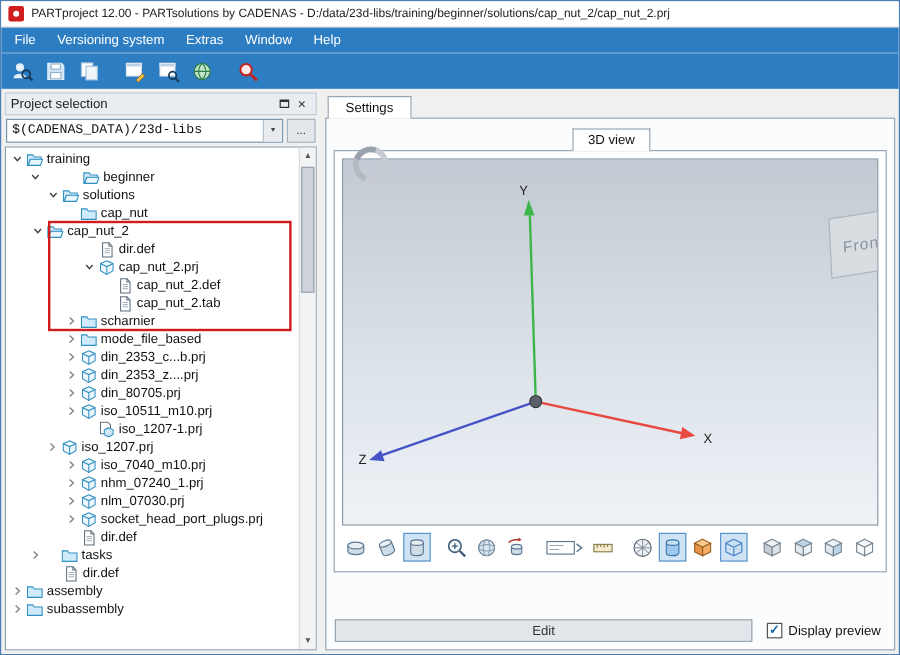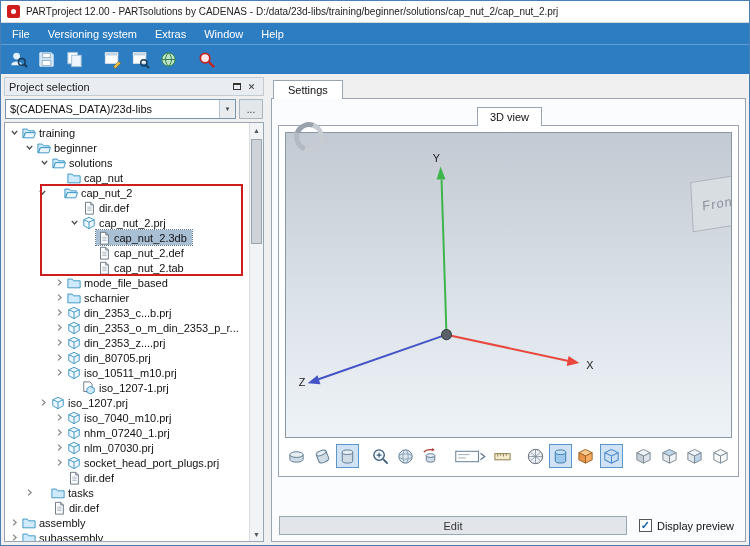--- a/index.html
+++ b/index.html
@@ -31,21 +31,21 @@
   
   .left-panel{ width:260px; display:flex; flex-direction:column; }
   .panel-header{ height:19px; background:#e9edf1; border:1px solid #c3ccd4;
     display:flex; align-items:center; padding:0 4px; }
   .panel-title{ flex:1; color:#222; }
   .hdr-btn{ width:15px; height:15px; display:flex; align-items:center; justify-content:center;
     color:#333; font-size:9px; }
   .float-glyph{ width:8px; height:7px; border:1px solid #333; border-top-width:2px; display:block;}
   .combo-row{ display:flex; gap:3px; padding:3px 1px; }
   .combo{ flex:1; height:20px; border:1px solid #7a96ad; background:#fff; display:flex; align-items:center; }
-  .combo-text{ flex:1; padding-left:4px; white-space:nowrap; overflow:hidden; }
+  .combo-text{ flex:1; padding-left:4px; white-space:nowrap; overflow:hidden;font-family:Liberation Mono, monospace; }
   .combo-arrow{ width:16px; height:100%; background:#e8ecef; border-left:1px solid #b6c2cc;
     display:flex; align-items:center; justify-content:center; font-size:6px; color:#444; }
   .browse-btn{ width:24px; height:20px; background:#e4e7ea; border:1px solid #aab4bc;
     font-size:10px; color:#333; display:flex; align-items:flex-end; justify-content:center; padding-bottom:3px;}
   
   .tree-wrap{ flex:1; border:1px solid #98a6b3; background:#fff; position:relative; overflow:hidden; }
   .tree{ position:absolute; inset:0 14px 0 0; overflow:hidden; padding-top:2px; }
   .tree-row{ height:15px; display:flex; align-items:center; white-space:nowrap; }
   .tw{ width:13px; height:13px; flex:0 0 auto; display:flex; align-items:center; justify-content:center; }
   .tw svg{ width:9px; height:9px; }
@@ -216,21 +216,21 @@
               <span class="tree-content">
                 <span class="ti">
                   <svg viewBox="0 0 16 16">
                     <path d="M1 3.5 h5 l1.5 2 H14 v2.5 H3.6 L1.6 13.5 H1 Z" fill="#cfeafb" stroke="#2f8fc0"></path>
                     <path d="M3.9 7.6 H15.4 L13.4 13.5 H1.8 Z" fill="#e9f6fd" stroke="#2f8fc0"></path>
                   </svg>
                 </span>
                 <span class="tl">training</span>
               </span>
             </div>
-            <div class="tree-row" style="padding-left: 18px;">
+            <div class="tree-row" style="padding-left: 18px; gap: 32px;">
               <span class="tw">
                 <svg viewBox="0 0 10 10">
                   <path d="M2 3.2 L5 6.6 L8 3.2" fill="none" stroke="#444" stroke-width="1.4"></path>
                 </svg>
               </span>
               <span class="tree-content">
                 <span class="ti">
                   <svg viewBox="0 0 16 16">
                     <path d="M1 3.5 h5 l1.5 2 H14 v2.5 H3.6 L1.6 13.5 H1 Z" fill="#cfeafb" stroke="#2f8fc0"></path>
                     <path d="M3.9 7.6 H15.4 L13.4 13.5 H1.8 Z" fill="#e9f6fd" stroke="#2f8fc0"></path>
@@ -259,21 +259,21 @@
               <span class="tw"></span>
               <span class="tree-content">
                 <span class="ti">
                   <svg viewBox="0 0 16 16">
                     <path d="M1 3.5 h5 l1.5 2 H15 v8 H1 Z" fill="#cfeafb" stroke="#2f8fc0"></path>
                   </svg>
                 </span>
                 <span class="tl">cap_nut</span>
               </span>
             </div>
-            <div class="tree-row red-row" style="padding-left: 31px; gap: 14px;">
+            <div class="tree-row red-row" style="padding-left: 20px;">
               <span class="tw">
                 <svg viewBox="0 0 10 10">
                   <path d="M2 3.2 L5 6.6 L8 3.2" fill="none" stroke="#444" stroke-width="1.4"></path>
                 </svg>
               </span>
               <span class="tree-content">
                 <span class="ti">
                   <svg viewBox="0 0 16 16">
                     <path d="M1 3.5 h5 l1.5 2 H14 v2.5 H3.6 L1.6 13.5 H1 Z" fill="#cfeafb" stroke="#2f8fc0"></path>
                     <path d="M3.9 7.6 H15.4 L13.4 13.5 H1.8 Z" fill="#e9f6fd" stroke="#2f8fc0"></path>
@@ -306,117 +306,88 @@
                   <svg viewBox="0 0 16 16">
                     <path d="M8 1.5 L14 4.25 V11 L8 14.5 L2 11 V4.25 Z" fill="#eef7fd" stroke="#2f8fc0"></path>
                     <path d="M2 4.25 L8 7 L14 4.25 M8 7 V14.5" fill="none" stroke="#2f8fc0"></path>
                   </svg>
                 </span>
                 <span class="tl">cap_nut_2.prj</span>
               </span>
             </div>
             <div class="tree-row red-row" style="padding-left: 78px;">
               <span class="tw"></span>
-              <span class="tree-content selected">
+              <span class="tree-content">
                 <span class="ti">
                   <svg viewBox="0 0 16 16">
                     <path d="M4 1.5 h6 l3 3 V15 H4 Z" fill="#ffffff" stroke="#5d6d7b"></path>
                     <path d="M10 1.5 V4.5 H13" fill="none" stroke="#5d6d7b"></path>
                     <path d="M6 7 h5 M6 9 h5 M6 11 h5" stroke="#9aa8b4" stroke-width="0.9"></path>
                   </svg>
                 </span>
-                <span class="tl">cap_nut_2.3db</span>
+                <span class="tl">cap_nut_2.def</span>
               </span>
             </div>
             <div class="tree-row red-row" style="padding-left: 78px;">
               <span class="tw"></span>
               <span class="tree-content">
                 <span class="ti">
                   <svg viewBox="0 0 16 16">
                     <path d="M4 1.5 h6 l3 3 V15 H4 Z" fill="#ffffff" stroke="#5d6d7b"></path>
                     <path d="M10 1.5 V4.5 H13" fill="none" stroke="#5d6d7b"></path>
                     <path d="M6 7 h5 M6 9 h5 M6 11 h5" stroke="#9aa8b4" stroke-width="0.9"></path>
                   </svg>
                 </span>
-                <span class="tl">cap_nut_2.def</span>
-              </span>
-            </div>
-            <div class="tree-row red-row" style="padding-left: 78px;">
-              <span class="tw"></span>
-              <span class="tree-content">
-                <span class="ti">
-                  <svg viewBox="0 0 16 16">
-                    <path d="M4 1.5 h6 l3 3 V15 H4 Z" fill="#ffffff" stroke="#5d6d7b"></path>
-                    <path d="M10 1.5 V4.5 H13" fill="none" stroke="#5d6d7b"></path>
-                    <path d="M6 7 h5 M6 9 h5 M6 11 h5" stroke="#9aa8b4" stroke-width="0.9"></path>
-                  </svg>
-                </span>
                 <span class="tl">cap_nut_2.tab</span>
               </span>
             </div>
             <div class="tree-row" style="padding-left: 48px;">
               <span class="tw">
                 <svg viewBox="0 0 10 10">
                   <path d="M3.4 1.8 L6.8 5 L3.4 8.2" fill="none" stroke="#888" stroke-width="1.4"></path>
                 </svg>
               </span>
               <span class="tree-content">
                 <span class="ti">
                   <svg viewBox="0 0 16 16">
                     <path d="M1 3.5 h5 l1.5 2 H15 v8 H1 Z" fill="#cfeafb" stroke="#2f8fc0"></path>
                   </svg>
                 </span>
+                <span class="tl">scharnier</span>
+              </span>
+            </div>
+            <div class="tree-row" style="padding-left: 48px;">
+              <span class="tw">
+                <svg viewBox="0 0 10 10">
+                  <path d="M3.4 1.8 L6.8 5 L3.4 8.2" fill="none" stroke="#888" stroke-width="1.4"></path>
+                </svg>
+              </span>
+              <span class="tree-content">
+                <span class="ti">
+                  <svg viewBox="0 0 16 16">
+                    <path d="M1 3.5 h5 l1.5 2 H15 v8 H1 Z" fill="#cfeafb" stroke="#2f8fc0"></path>
+                  </svg>
+                </span>
                 <span class="tl">mode_file_based</span>
               </span>
             </div>
             <div class="tree-row" style="padding-left: 48px;">
               <span class="tw">
                 <svg viewBox="0 0 10 10">
                   <path d="M3.4 1.8 L6.8 5 L3.4 8.2" fill="none" stroke="#888" stroke-width="1.4"></path>
                 </svg>
               </span>
               <span class="tree-content">
                 <span class="ti">
                   <svg viewBox="0 0 16 16">
-                    <path d="M1 3.5 h5 l1.5 2 H15 v8 H1 Z" fill="#cfeafb" stroke="#2f8fc0"></path>
-                  </svg>
-                </span>
-                <span class="tl">scharnier</span>
-              </span>
-            </div>
-            <div class="tree-row" style="padding-left: 48px;">
-              <span class="tw">
-                <svg viewBox="0 0 10 10">
-                  <path d="M3.4 1.8 L6.8 5 L3.4 8.2" fill="none" stroke="#888" stroke-width="1.4"></path>
-                </svg>
-              </span>
-              <span class="tree-content">
-                <span class="ti">
-                  <svg viewBox="0 0 16 16">
                     <path d="M8 1.5 L14 4.25 V11 L8 14.5 L2 11 V4.25 Z" fill="#eef7fd" stroke="#2f8fc0"></path>
                     <path d="M2 4.25 L8 7 L14 4.25 M8 7 V14.5" fill="none" stroke="#2f8fc0"></path>
                   </svg>
                 </span>
                 <span class="tl">din_2353_c...b.prj</span>
-              </span>
-            </div>
-            <div class="tree-row" style="padding-left: 48px;">
-              <span class="tw">
-                <svg viewBox="0 0 10 10">
-                  <path d="M3.4 1.8 L6.8 5 L3.4 8.2" fill="none" stroke="#888" stroke-width="1.4"></path>
-                </svg>
-              </span>
-              <span class="tree-content">
-                <span class="ti">
-                  <svg viewBox="0 0 16 16">
-                    <path d="M8 1.5 L14 4.25 V11 L8 14.5 L2 11 V4.25 Z" fill="#eef7fd" stroke="#2f8fc0"></path>
-                    <path d="M2 4.25 L8 7 L14 4.25 M8 7 V14.5" fill="none" stroke="#2f8fc0"></path>
-                  </svg>
-                </span>
-                <span class="tl">din_2353_o_m_din_2353_p_r...</span>
               </span>
             </div>
             <div class="tree-row" style="padding-left: 48px;">
               <span class="tw">
                 <svg viewBox="0 0 10 10">
                   <path d="M3.4 1.8 L6.8 5 L3.4 8.2" fill="none" stroke="#888" stroke-width="1.4"></path>
                 </svg>
               </span>
               <span class="tree-content">
                 <span class="ti">

